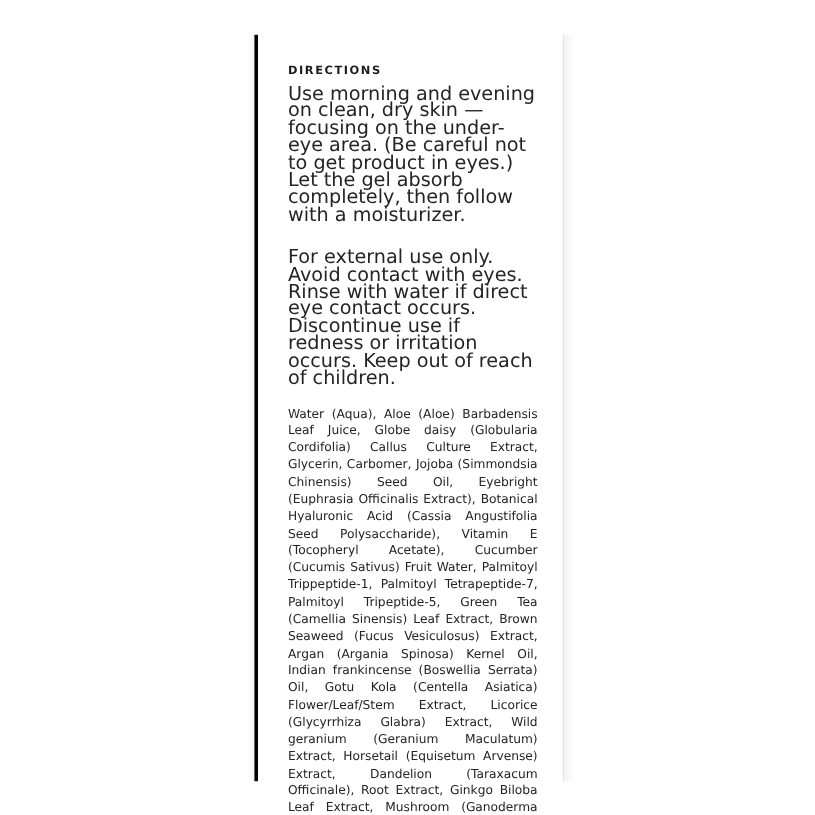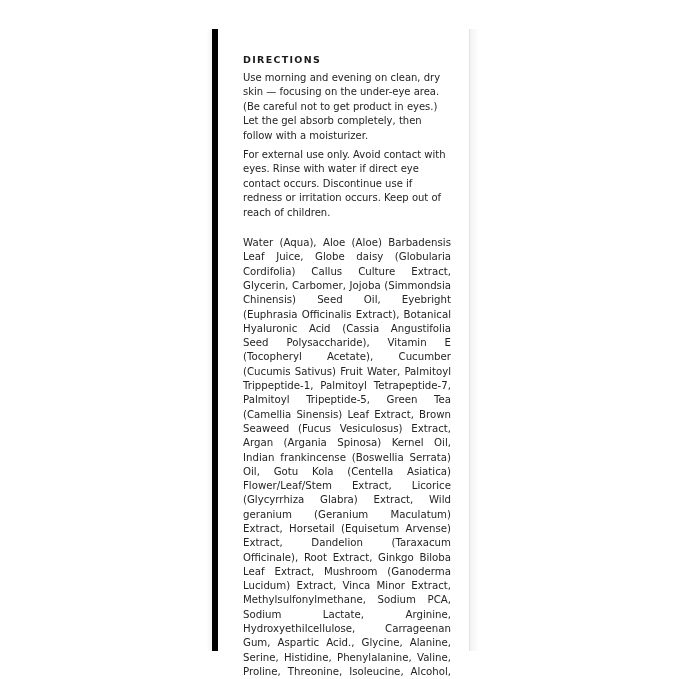--- a/index.html
+++ b/index.html
@@ -20,21 +20,21 @@
     background: #ffffff;
   }
   .label-panel {
     position: absolute;
     left: 212px;
     top: 29px;
     width: 258px;
     height: 622px;
     background: #ffffff;
     box-shadow: 0 0 0 0 rgba(0,0,0,0);
-    border-left: 6px solid #000000;
+    border-left: 3px solid #000000;
     border-right: 1px solid #e4e4e4;
     box-sizing: border-box;
   }
   .label-inner {
     position: absolute;
     left: 25px;
     top: 25px;
     width: 208px;
   }
   .section + .section {
@@ -42,27 +42,27 @@
   }
   .section-title {
     font-size: 9.5px;
     letter-spacing: 1.3px;
     font-weight: bold;
     color: #1b1b1b;
     margin-bottom: 6px;
     text-transform: uppercase;
   }
   .body-text {
-    font-size: 10px;
+    font-size: 16px;
     line-height: 14.4px;
     color: #242424;
     text-align: left;
   }
   .body-text + .body-text {
-    margin-top: 5px;
+    margin-top: 21px;
   }
   .ingredients-text {
     font-size: 10.2px;
     line-height: 14.3px;
     color: #242424;
     text-align: justify;
     text-justify: inter-word;
     hyphens: manual;
   }
   .shadow-left {

